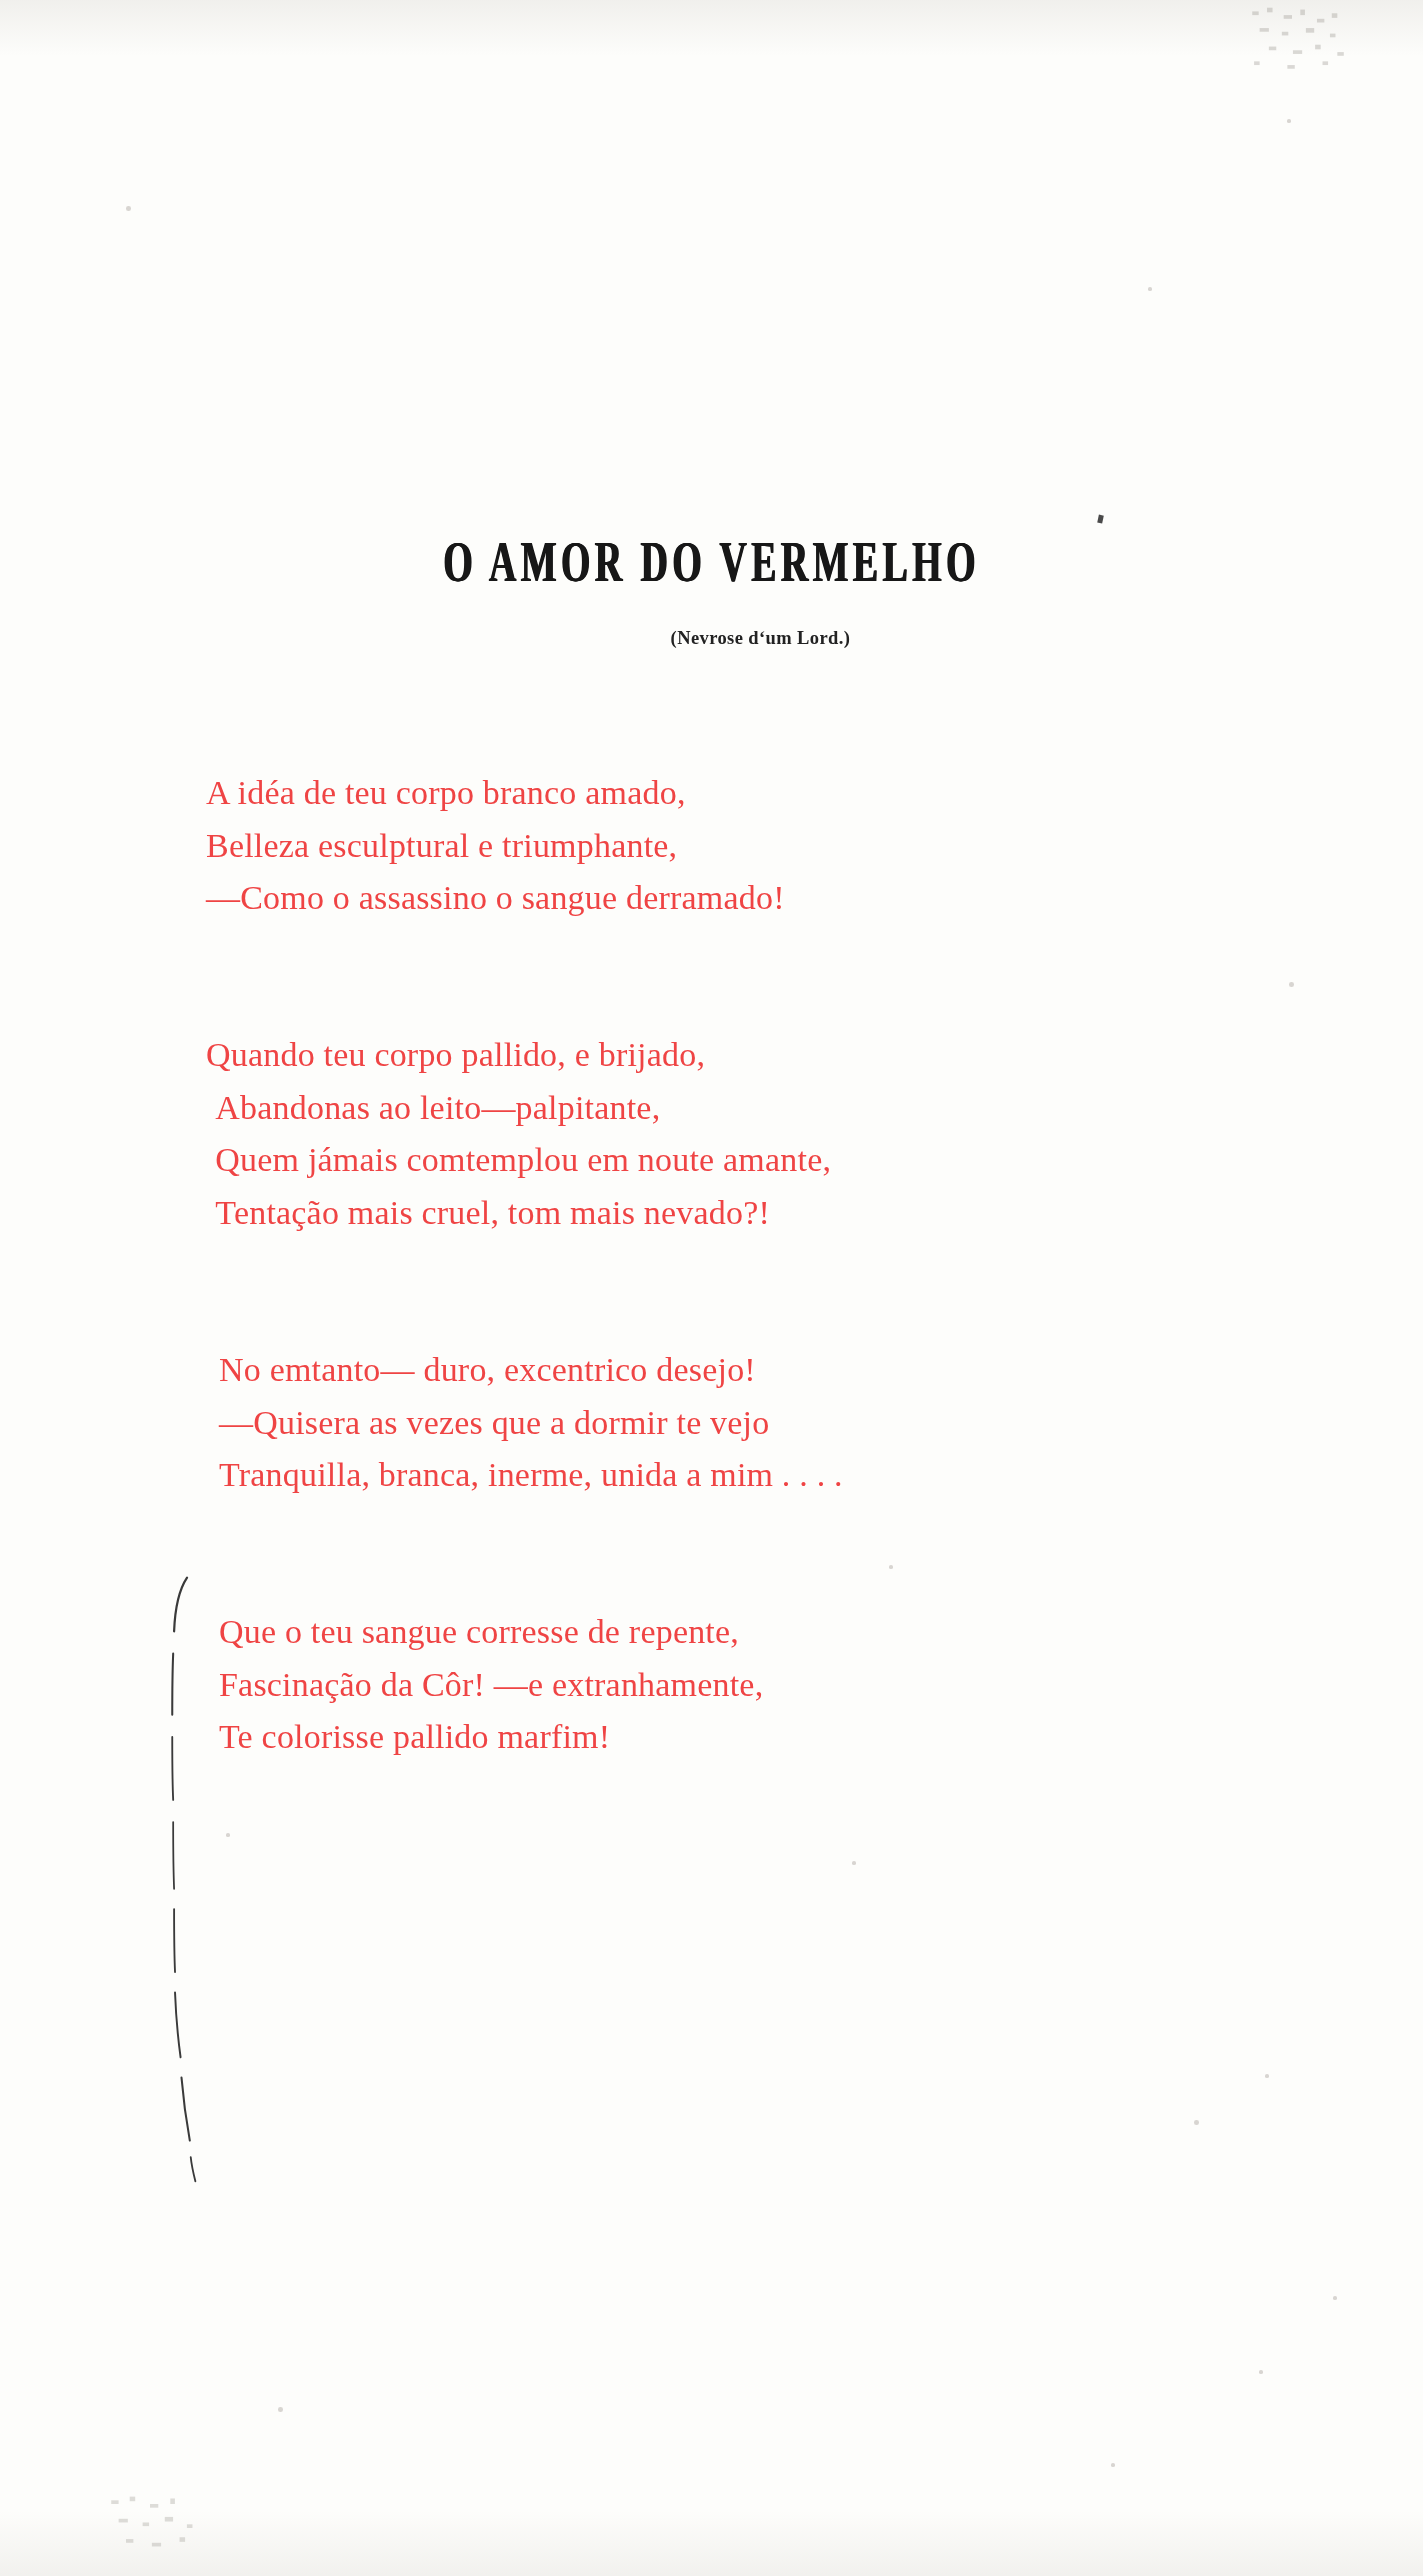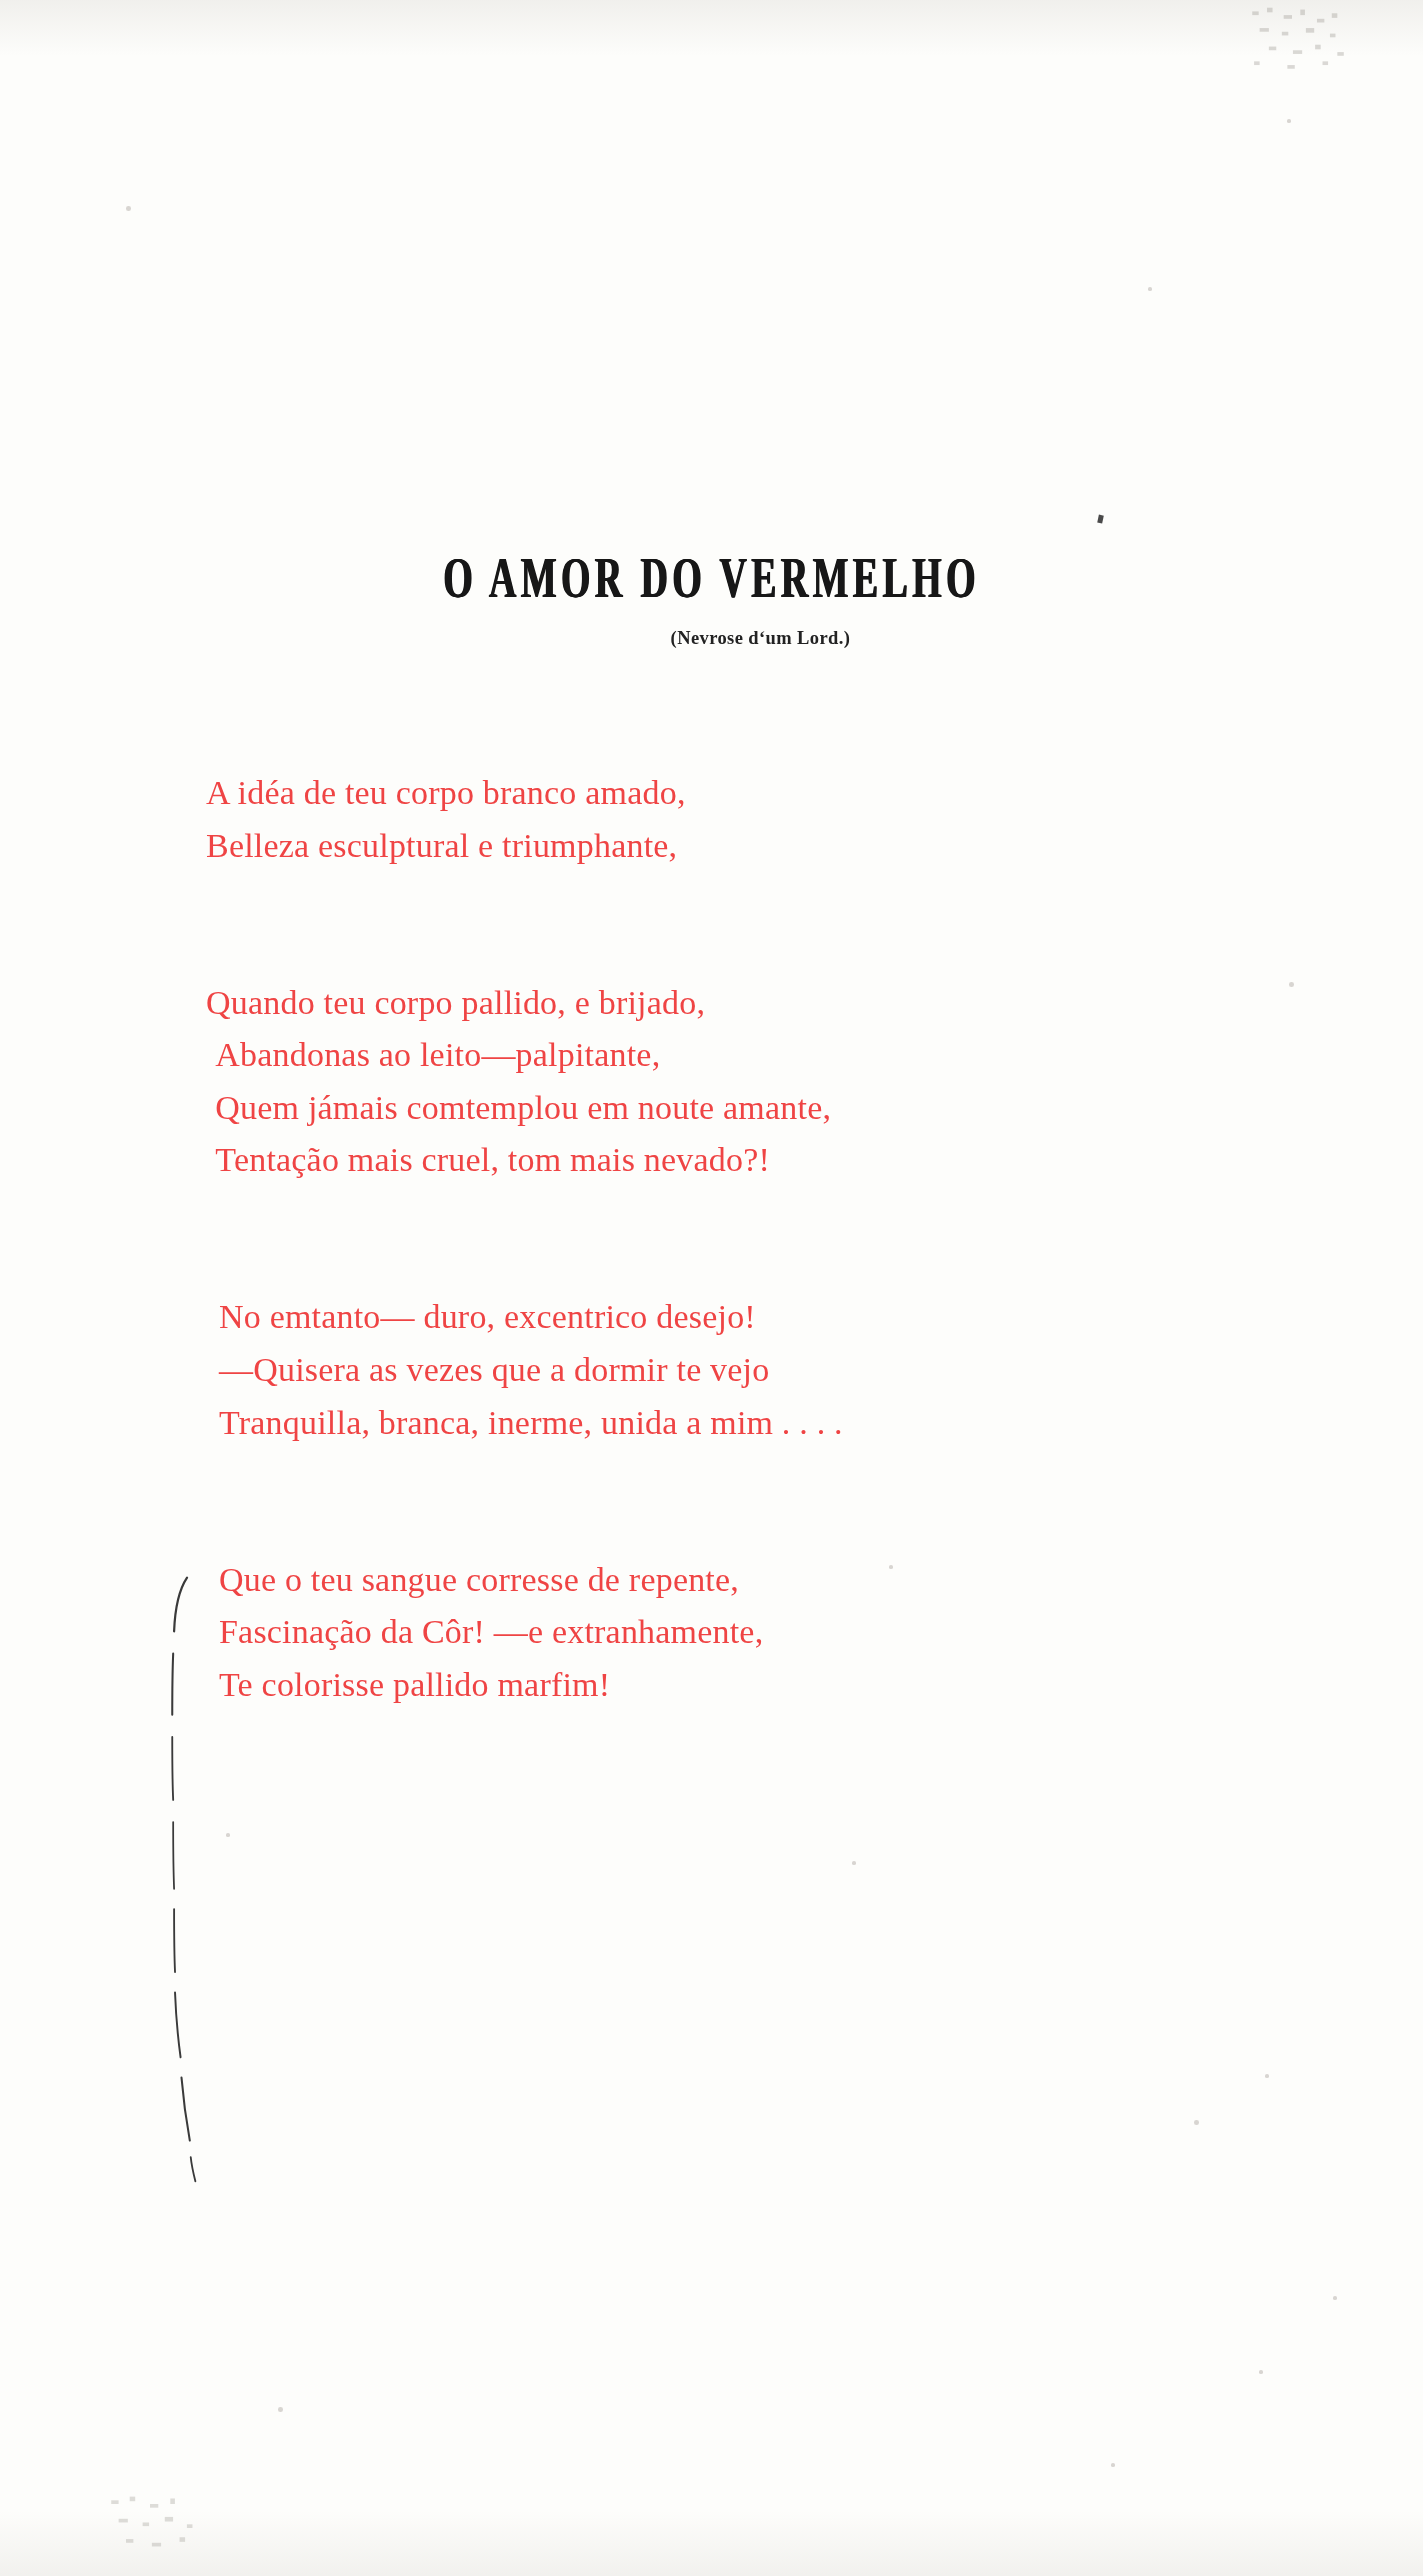--- a/index.html
+++ b/index.html
@@ -40,21 +40,21 @@
     position: absolute;
     left: 0;
     top: 0;
     width: 1423px;
   }
 
   
   .title-wrap {
     position: absolute;
     left: 0;
-    top: 519px;
+    top: 503px;
     width: 1423px;
     text-align: center;
   }
   .poem-title {
     display: inline-block;
     font-family: "Liberation Serif", serif;
     font-weight: 700;
     font-size: 39px;
     letter-spacing: 4.6px;
     color: #171717;
@@ -207,20 +207,21 @@
 
   <div class="subtitle-wrap">
     <div class="poem-subtitle">(Nevrose d‘um Lord.)</div>
   </div>
 
   <div class="stanzas">
 
     <div class="stanza">
       <div class="verse">A idéa de teu corpo branco amado,</div>
       <div class="verse">Belleza esculptural e triumphante,</div>
+      <div class="verse">—Como o assassino o sangue derramado!</div>
     </div>
 
     <div class="stanza">
       <div class="verse">Quando teu corpo pallido, e brijado,</div>
       <div class="verse indent-1">Abandonas ao leito—palpitante,</div>
       <div class="verse indent-1">Quem jámais comtemplou em noute amante,</div>
       <div class="verse indent-1">Tentação mais cruel, tom mais nevado?!</div>
     </div>
 
     <div class="stanza stanza-3">

